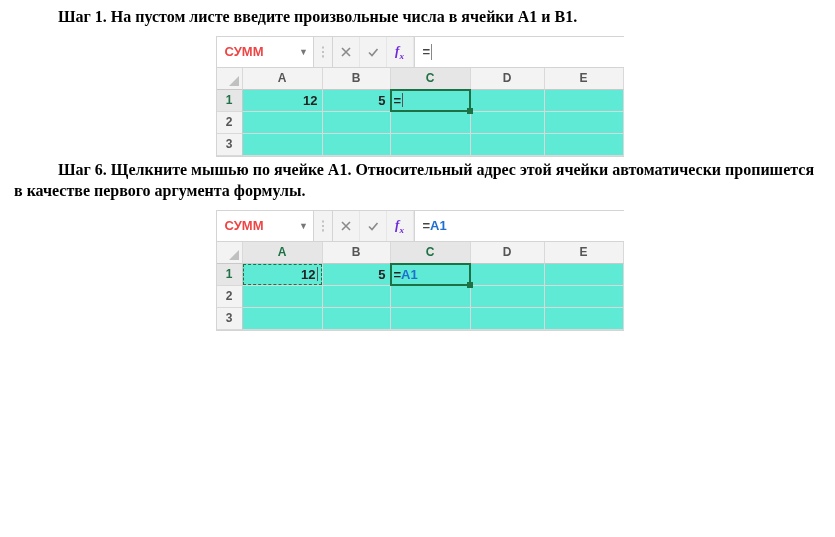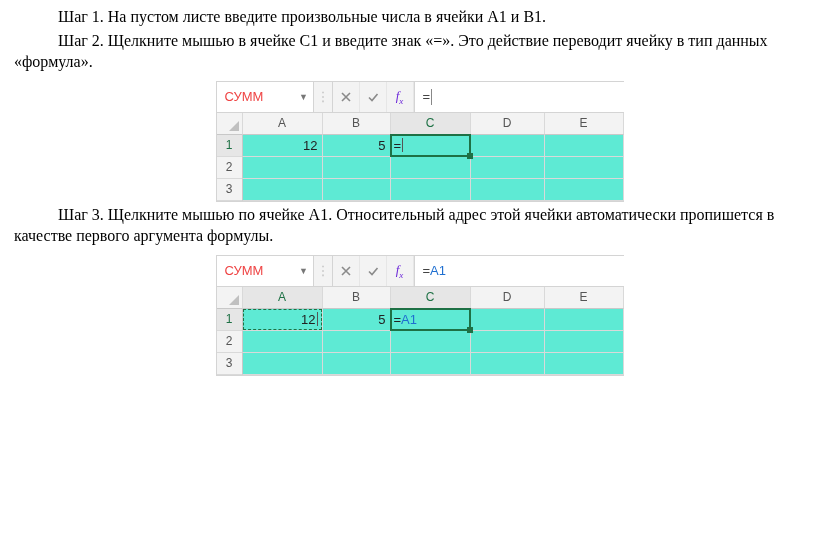--- a/index.html
+++ b/index.html
@@ -6,20 +6,21 @@
     margin: 0;
     padding: 0;
     background: #fff;
     font-family: "Times New Roman", Times, serif;
     font-size: 16px;
     color: #000;
     width: 835px;
   }
   .page {
     padding: 4px 10px 10px 14px;
+    font-weight: bold;
   }
   .para {
     margin: 2px 0;
     line-height: 1.35;
   }
   .indent {
     text-indent: 44px;
   }
   .caption {
     text-align: center;
@@ -203,21 +204,20 @@
   
   .hdr-active { background: #e6e6e6; color:#1e7145; }
 
 </style>
 </head>
 <body>
 
 <div class="page">
 
   <p class="para indent">Шаг 1. На пустом листе введите произвольные числа в ячейки A1 и B1.</p>
-  <p class="para indent">Шаг 2. Щелкните мышью в ячейке C1 и введите знак «=». Это действие переводит ячейку в тип данных «формула».</p>
 
   <div class="excel-wrap">
     <div class="excel">
       <div class="fx-row">
         <div class="name-box">
           <span class="name-box-text">СУММ</span>
           <span class="name-box-arrow">▼</span>
         </div>
         <div class="handles">⋮</div>
         <div class="fx-btn cancel">
@@ -268,21 +268,21 @@
         <div class="cell"></div>
         <div class="cell"></div>
         <div class="cell"></div>
         <div class="cell"></div>
         <div class="cell"></div>
       </div>
     </div>
   </div>
 
 
-  <p class="para indent">Шаг 3. Щелкните мышью по ячейке A1. Относительный адрес этой ячейки автоматически пропишется в качестве первого аргумента формулы.</p>
+  <p class="para indent">Шаг 6. Щелкните мышью по ячейке A1. Относительный адрес этой ячейки автоматически пропишется в качестве первого аргумента формулы.</p>
 
   <div class="excel-wrap">
     <div class="excel">
       <div class="fx-row">
         <div class="name-box">
           <span class="name-box-text">СУММ</span>
           <span class="name-box-arrow">▼</span>
         </div>
         <div class="handles">⋮</div>
         <div class="fx-btn cancel">

